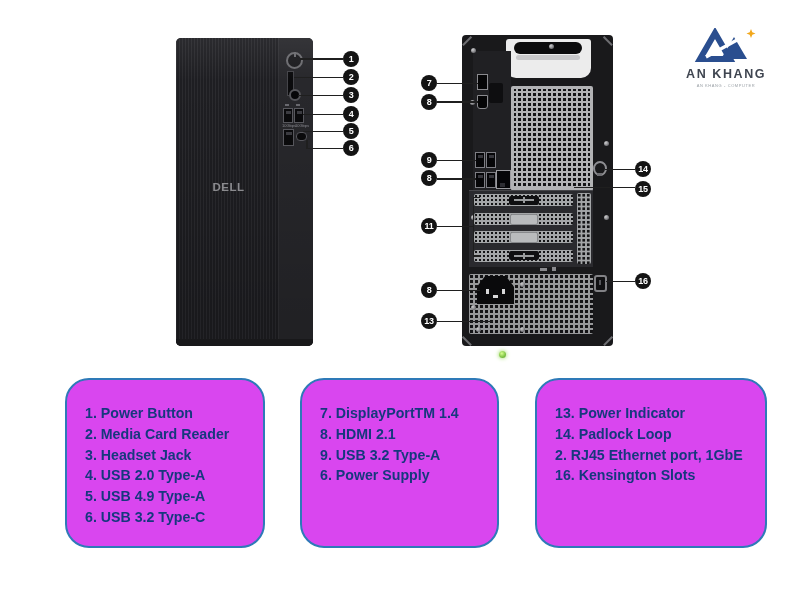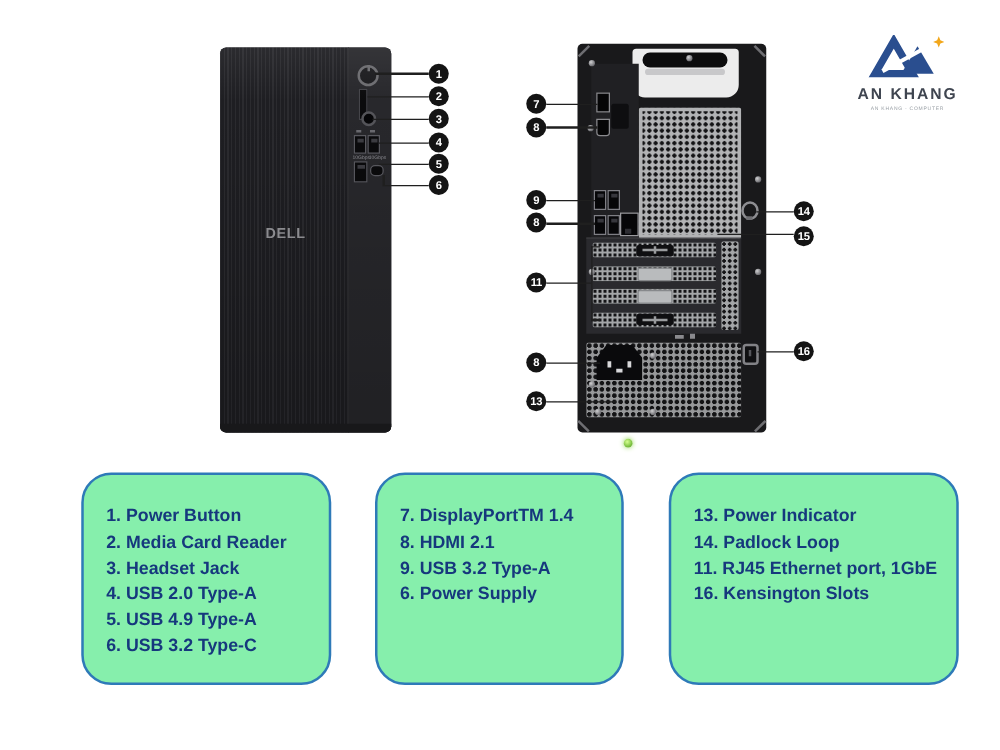--- a/index.html
+++ b/index.html
@@ -100,21 +100,21 @@
   .kslot { left:132px; top:240px; width:9px; height:13px; border:2px solid #828286; border-radius:3px; background:#101012; }
   .kslot i { position:absolute; left:2.5px; top:3px; width:2px; height:5px; background:#55555a; display:block; }
 
   
   .callout { width:16px; height:16px; border-radius:50%; background:#141414; color:#ffffff;
     display:flex; align-items:center; justify-content:center; font-size:9px; font-weight:bold; letter-spacing:-.3px; }
   .leader { background:#1f1f1f; height:1.5px; }
   .leader.v { width:1.5px; }
 
   
-  .box { background:#86efac; border:2px solid #2e7ab8; border-radius:24px; box-sizing:border-box;
+  .box { background:#d946ef; border:2px solid #2e7ab8; border-radius:24px; box-sizing:border-box;
     padding:23px 8px 0 18px; }
   .box p { margin:0; font-size:14.2px; line-height:20.8px; font-weight:bold; color:#16387d; white-space:nowrap; }
   .b1 { left:65px; top:378px; width:200px; height:170px; }
   .b2 { left:300px; top:378px; width:199px; height:170px; }
   .b3 { left:535px; top:378px; width:232px; height:170px; }
 </style>
 </head>
 <body>
 
 <div class="stage">
@@ -286,17 +286,17 @@
   </div>
   <div class="abs box b2">
     <p>7. DisplayPortTM 1.4</p>
     <p>8. HDMI 2.1</p>
     <p>9. USB 3.2 Type-A</p>
     <p>6. Power Supply</p>
   </div>
   <div class="abs box b3">
     <p>13. Power Indicator</p>
     <p>14. Padlock Loop</p>
-    <p>11. RJ45 Ethernet port, 1GbE</p>
+    <p>2. RJ45 Ethernet port, 1GbE</p>
     <p>16. Kensington Slots</p>
   </div>
 
 </div>
 
 </body></html>

